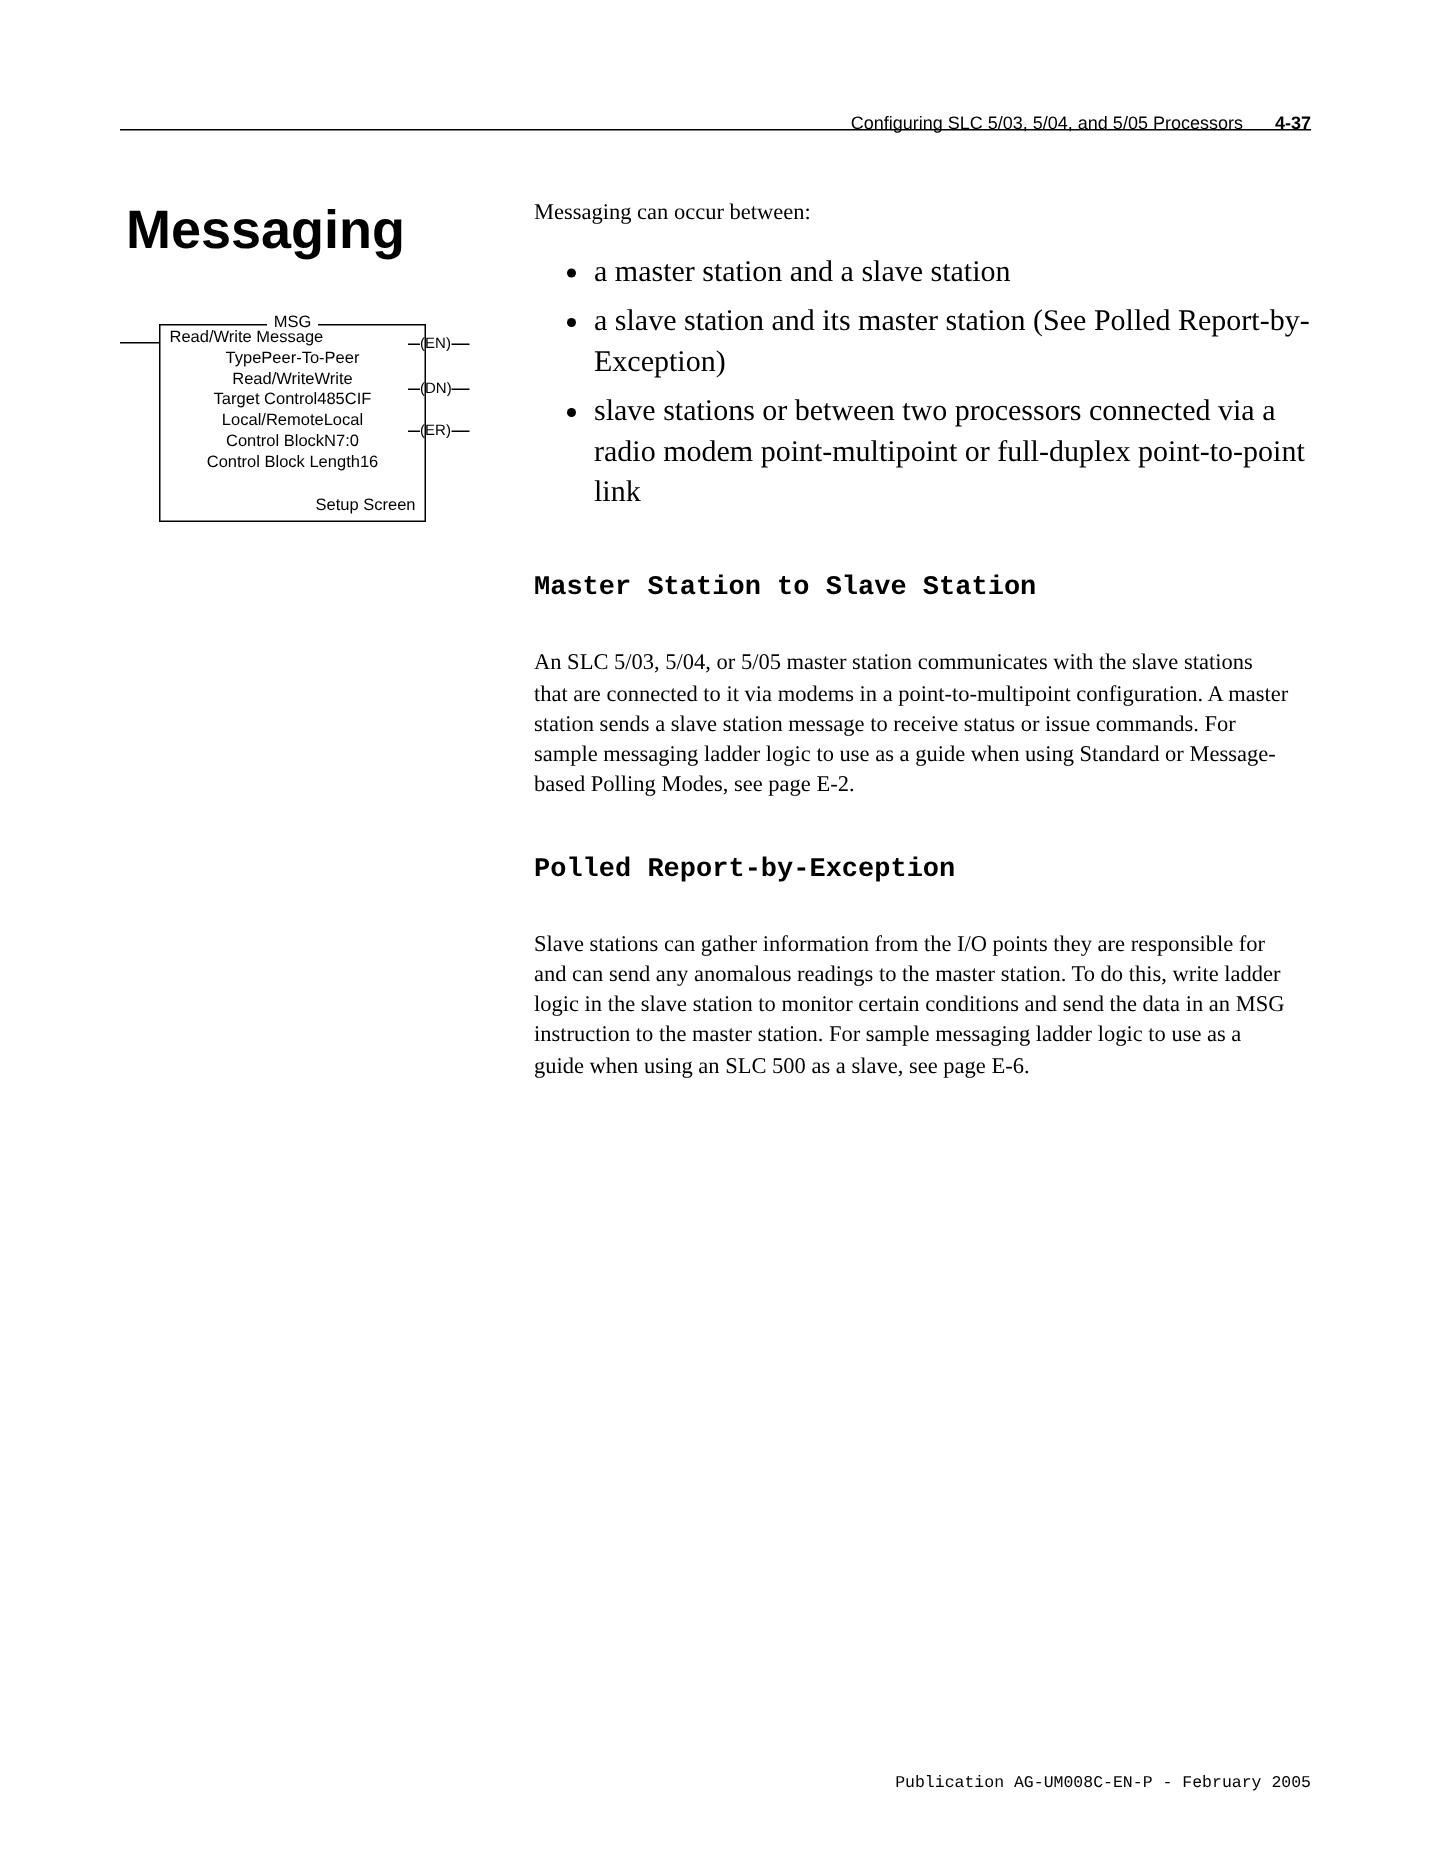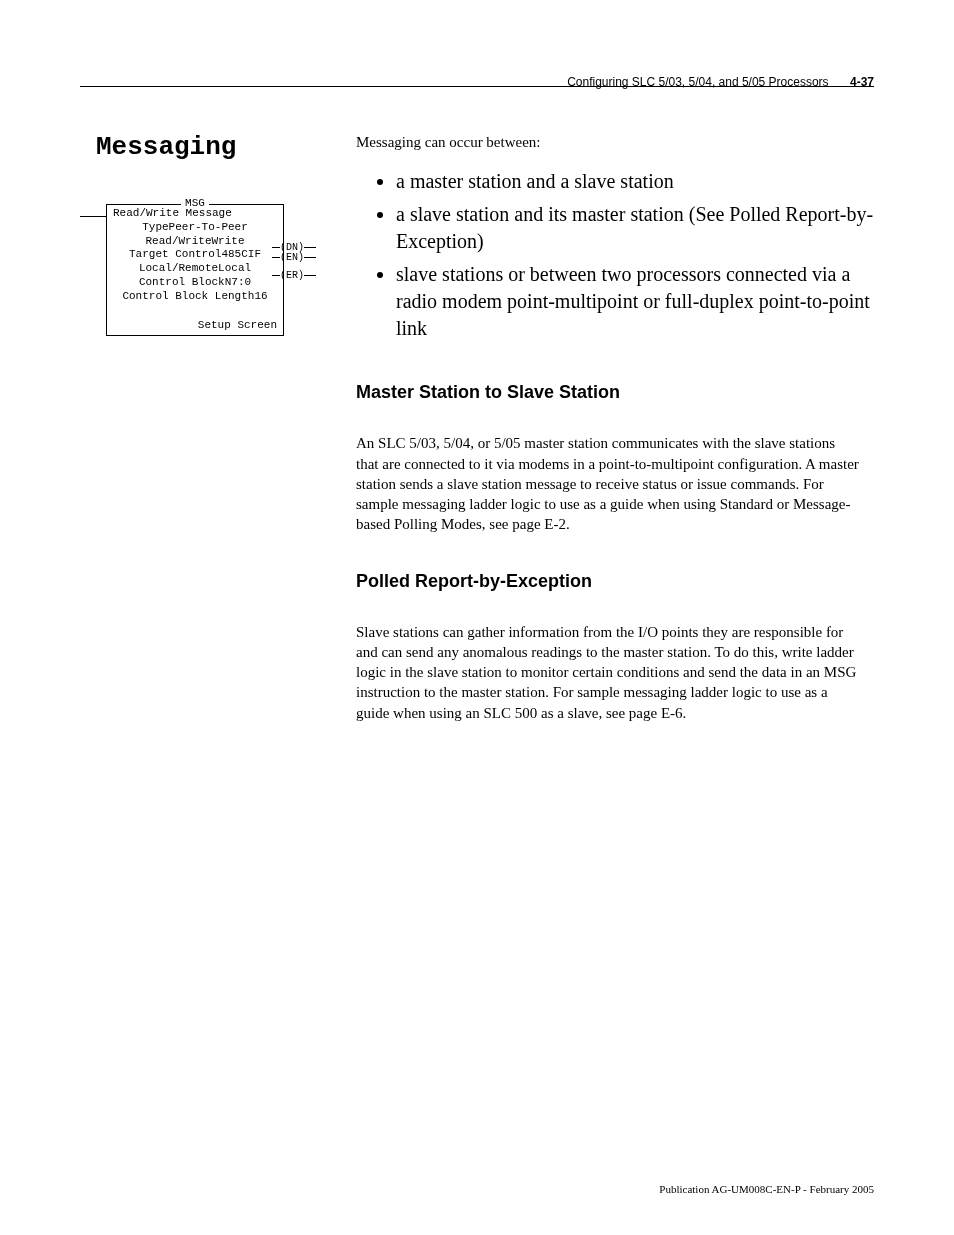--- a/index.html
+++ b/index.html
@@ -50,58 +50,58 @@
     gap: 28px;
   }
   .left-col {
     width: 248px;
     flex: 0 0 248px;
   }
   .right-col {
     flex: 1;
   }
   h1.section-title {
-    font-family: Liberation Mono, monospace;
+    font-family: Liberation Sans, sans-serif;
     font-weight: bold;
-    font-size: 26px;
-    margin: 0 0 18px 16px;
+    font-size: 36px;
+    margin: 0 0 18px 4px;
   }
   .body-text {
     font-size: 15px;
     line-height: 1.35;
     margin: 0 15px 16px 0;
   }
   ul.body-list {
     font-size: 20px;
     line-height: 1.35;
     margin: 0 0 40px 0;
     padding-left: 40px;
   }
   ul.body-list li {
     margin-bottom: 6px;
   }
   h2.sub-heading {
-    font-family: Liberation Sans, sans-serif;
+    font-family: Liberation Mono, monospace;
     font-weight: bold;
     font-size: 18px;
     margin: 36px 0 30px 0;
   }
   .footer {
     position: absolute;
     bottom: 40px;
     right: 80px;
-    font-family: Liberation Serif, serif;
+    font-family: Liberation Mono, monospace;
     font-size: 11px;
     margin-top: 40px;
   }
 
   
   .msg-block-wrap {
     margin-top: 42px;
-    font-family: Liberation Mono, monospace;
+    font-family: Liberation Sans, sans-serif;
     font-size: 11px;
   }
   .msg-box {
     border: 1px solid #000;
     width: 164px;
     padding: 2px 6px 4px 6px;
     position: relative;
     margin-left: 26px;
   }
   .msg-box-title-wrap {
@@ -135,21 +135,21 @@
   }
   .status-tag {
     position:absolute;
     display:flex;
     align-items:center;
     height:12px;
   }
   .status-tag .d1 { width:8px; border-top:1px solid #000; }
   .status-tag .lbl { font-size:10px; padding:0 0px; }
   .status-tag .d2 { width:12px; border-top:1px solid #000; }
-  .status-tag.en { left: calc(26px + 164px + 2px); top:7px;margin-top:40px; }
+  .status-tag.en { left: calc(26px + 164px + 2px); top:7px; }
   .status-tag.dn { left: calc(26px + 164px + 2px); top:37px; }
   .status-tag.er { left: calc(26px + 164px + 2px); top:65px; }
   .paren-l::before { content:"("; }
   .paren-r::after  { content:")"; }
 </style>
 </head>
 <body>
 
 <div class="page">
   <div class="header-text">

